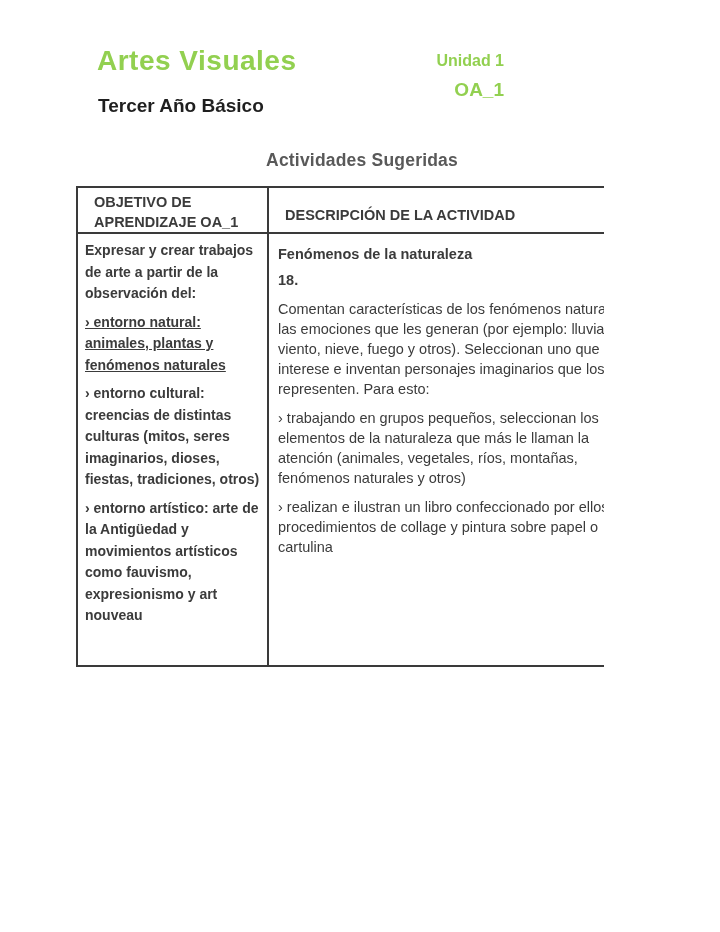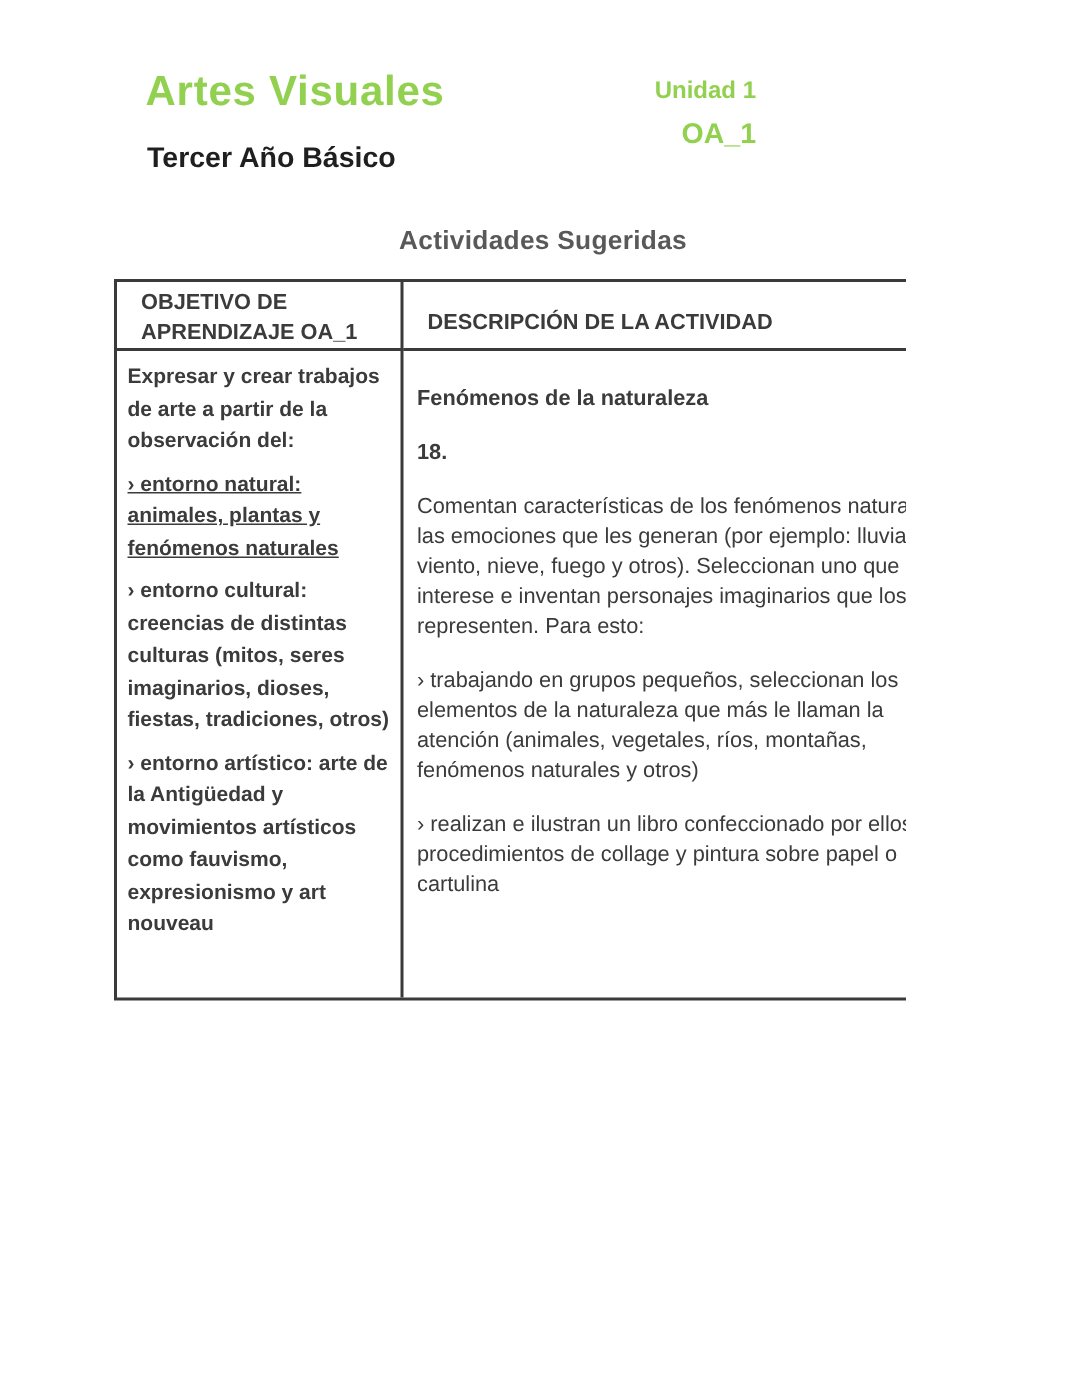--- a/index.html
+++ b/index.html
@@ -102,21 +102,21 @@
   .objective-cell p { margin: 0 0 7px 0; }
   .objective-cell p:last-child { margin-bottom: 0; }
   .objective-cell p.u { text-decoration: underline; }
   
   .activity-cell {
     padding: 6px 6px 6px 9px;
     font-size: 14.5px;
     line-height: 20px;
     color: #3b3b3b;
   }
-  .activity-cell p { margin: 16px 0 9px 0; }
+  .activity-cell p { margin: 4px 0 9px 0; }
   .activity-cell p:last-child { margin-bottom: 0; }
   .activity-cell .b { font-weight: bold; }
   .activity-cell .act-title { margin-bottom: 6px; }
 </style>
 </head>
 <body>
 
 <div class="page">
 
   <div class="main-title">Artes Visuales</div>

